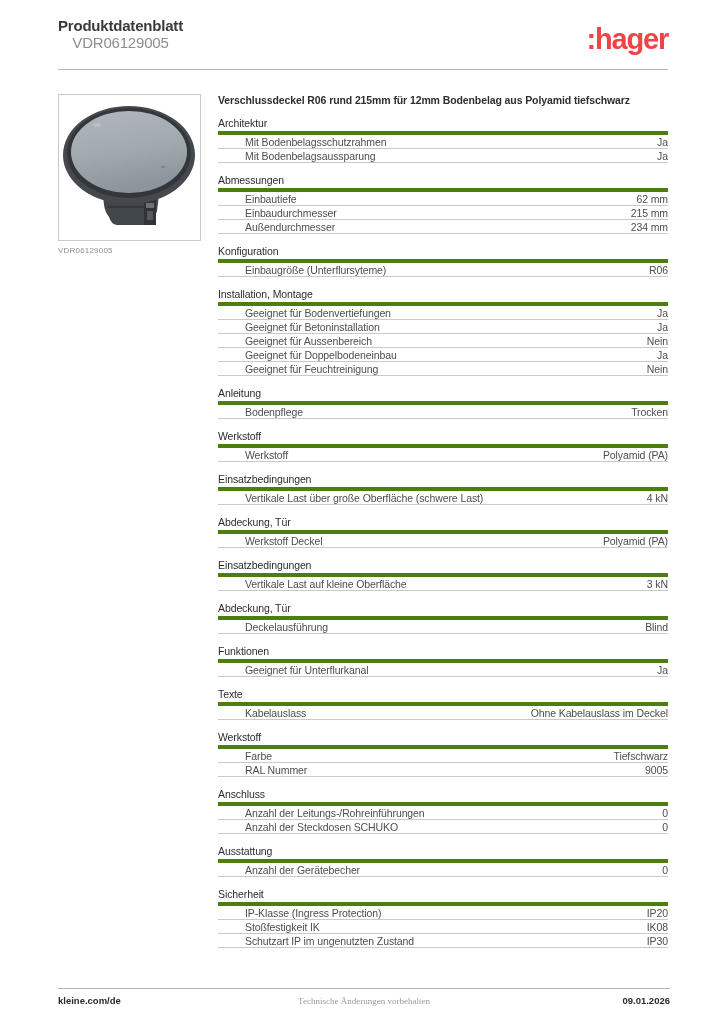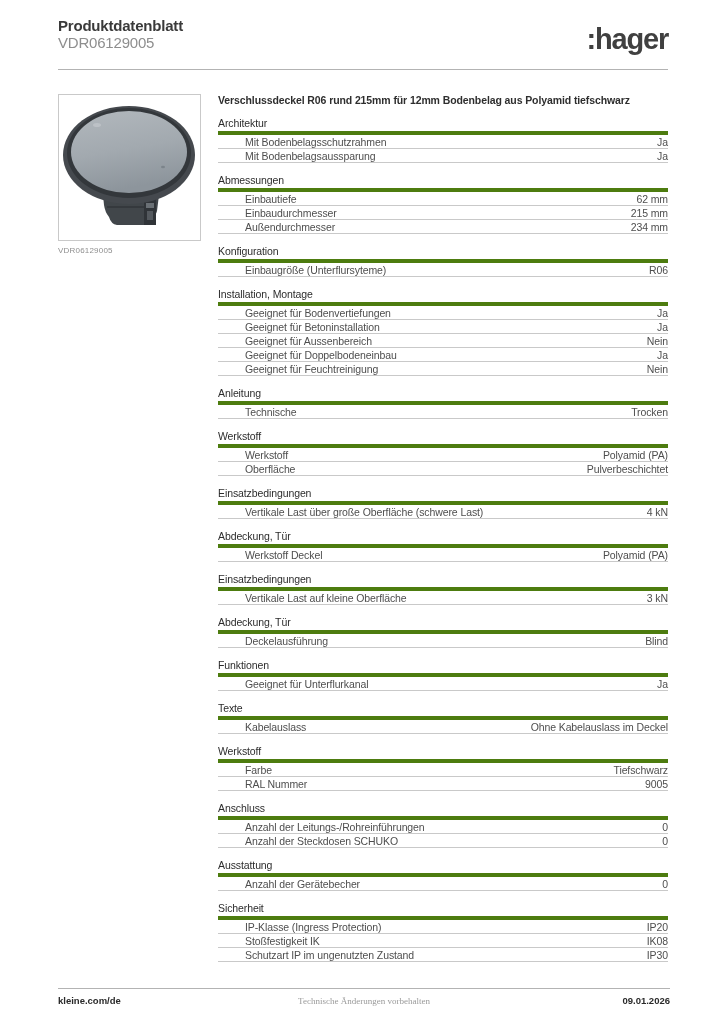--- a/index.html
+++ b/index.html
@@ -9,20 +9,21 @@
     font-family: "Liberation Sans", sans-serif;
     color: #333;
     overflow: hidden;
   }
   .page { position: relative; width: 724px; height: 1024px; background: #fff; }
 
   
   .header {
     display: flex; justify-content: space-between; align-items: flex-start;
     padding: 17px 56px 0 58px;
+    text-align: center;
   }
   .doc-title { font-size: 15px; font-weight: bold; color: #3a3a3a; letter-spacing: -0.2px; line-height: 17px; }
   .doc-ref   { font-size: 15px; color: #8e8e8e; line-height: 17px; letter-spacing: -0.2px; }
   .logo {
     font-size: 29px; font-weight: bold; color: #1e9cd7;
     letter-spacing: -1.2px; line-height: 1; margin-top: 7px;
   }
   .header-rule { border: none; border-top: 1px solid #b3b3b3; margin: 15px 56px 0 58px; }
 
   
@@ -71,21 +72,21 @@
 </head>
 <body>
 
 <div class="page">
 
   <header class="header">
     <div>
       <div class="doc-title">Produktdatenblatt</div>
       <div class="doc-ref">VDR06129005</div>
     </div>
-    <div class="logo" style="color: #404040; margin-top: 8px;">:hager</div>
+    <div class="logo" style="color: #ef4444; margin-top: 8px;">:hager</div>
   </header>
 
   <hr class="header-rule">
 
   <div class="content">
 
     <aside class="left-col">
       <div class="product-image-box">
         <svg width="141" height="145" viewBox="0 0 141 145">
           <defs>
@@ -172,33 +173,29 @@
               <span class="spec-value">Ja</span>
             </div>
             <div class="spec-row">
               <span class="spec-label">Geeignet für Feuchtreinigung</span>
               <span class="spec-value">Nein</span>
             </div>
           </section>
           <section class="spec-section">
             <div class="section-title">Anleitung</div>
             <div class="spec-row">
-              <span class="spec-label">Technische</span>
+              <span class="spec-label">Bodenpflege</span>
               <span class="spec-value">Trocken</span>
             </div>
           </section>
           <section class="spec-section">
             <div class="section-title">Werkstoff</div>
             <div class="spec-row">
               <span class="spec-label">Werkstoff</span>
               <span class="spec-value">Polyamid (PA)</span>
-            </div>
-            <div class="spec-row">
-              <span class="spec-label">Oberfläche</span>
-              <span class="spec-value">Pulverbeschichtet</span>
             </div>
           </section>
           <section class="spec-section">
             <div class="section-title">Einsatzbedingungen</div>
             <div class="spec-row">
               <span class="spec-label">Vertikale Last über große Oberfläche (schwere Last)</span>
               <span class="spec-value">4 kN</span>
             </div>
           </section>
           <section class="spec-section">

